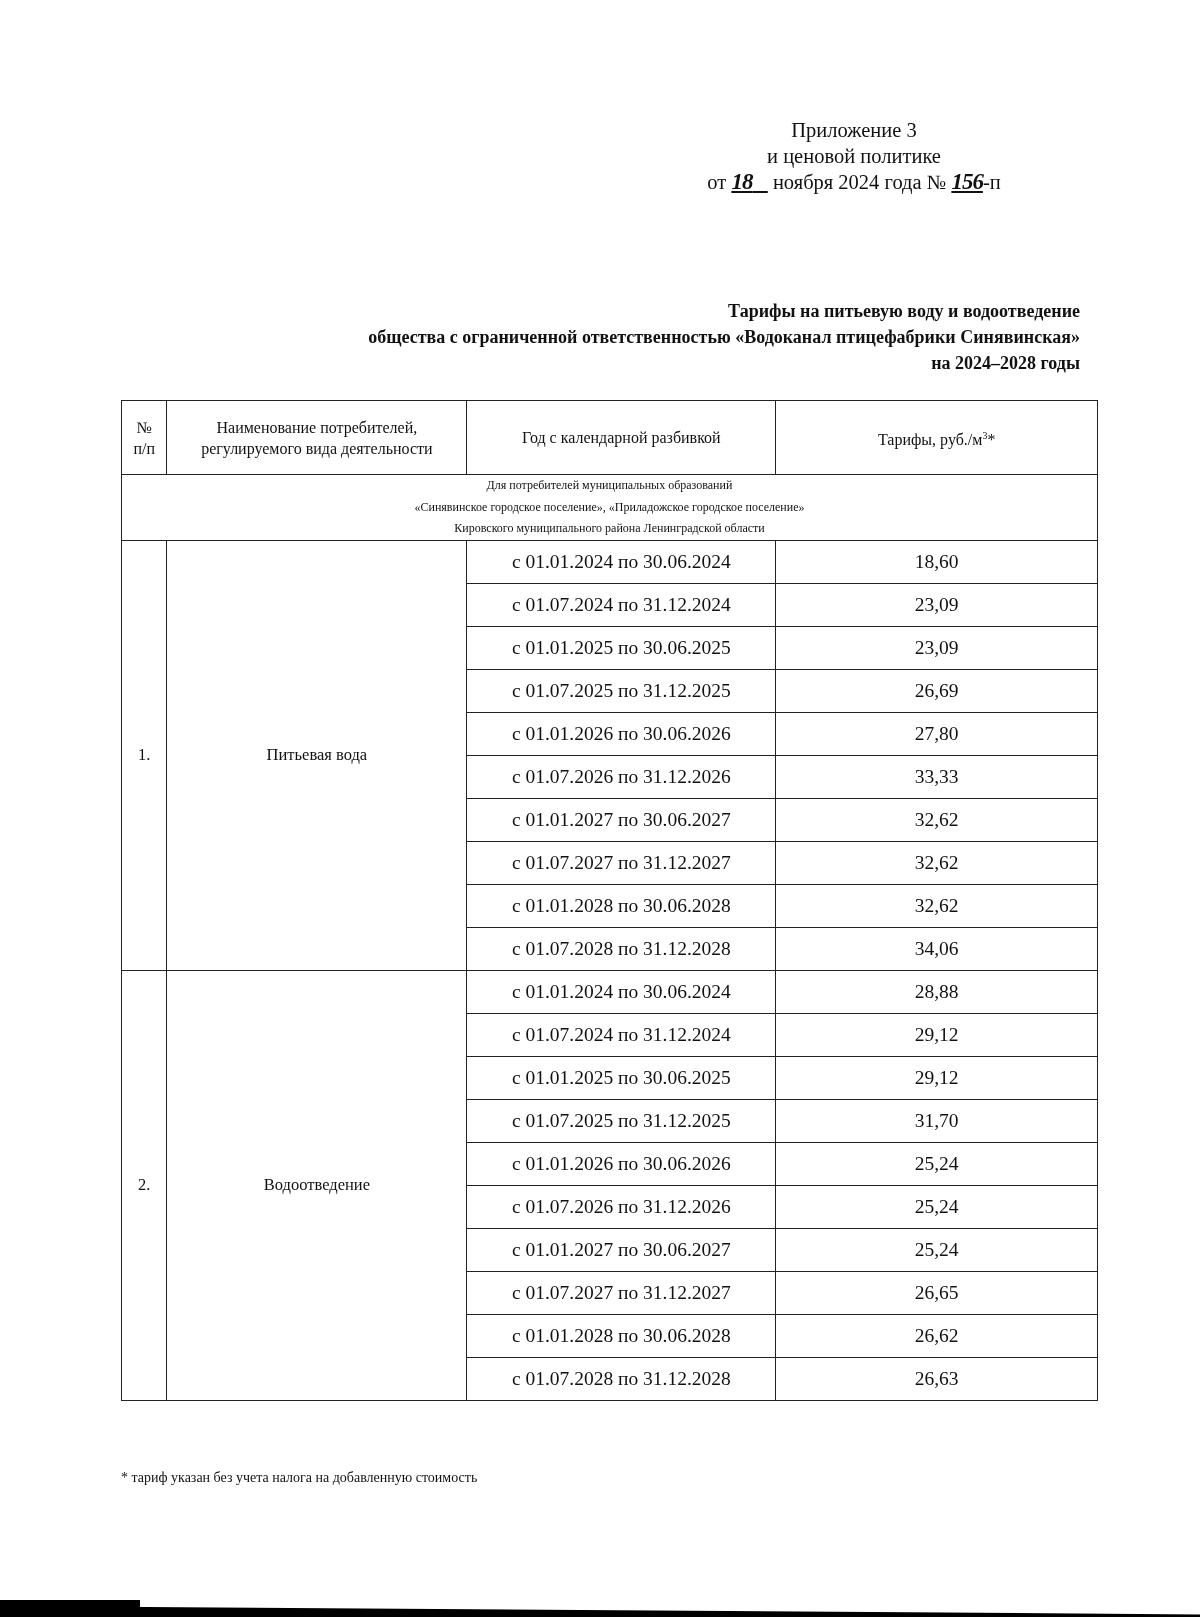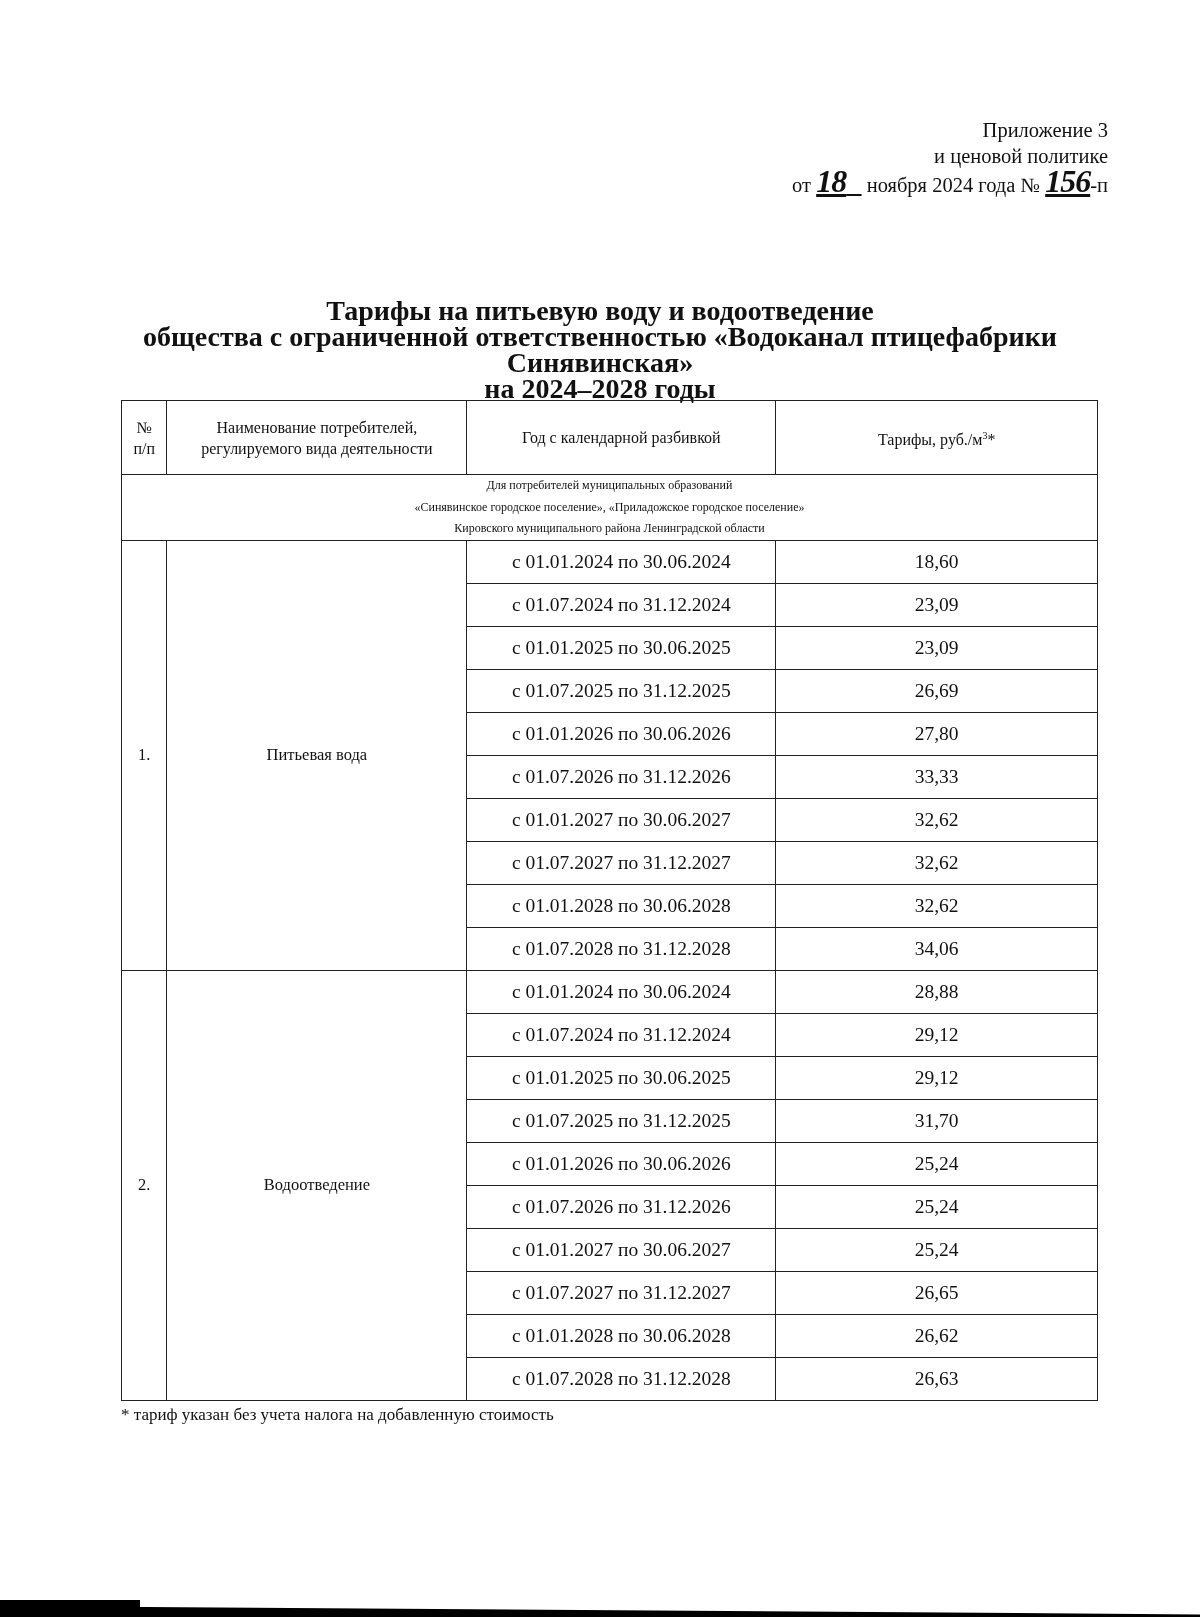--- a/index.html
+++ b/index.html
@@ -1,34 +1,34 @@
 <!DOCTYPE html>
 <html><head>
 <meta charset="utf-8">
 <style>
   html, body { margin:0; padding:0; background:#ffffff; }
   body { width:1200px; height:1617px; position:relative; overflow:hidden;
          font-family:"Liberation Serif", "DejaVu Serif", serif; color:#111; }
-  .annex { position:absolute; left:728px; top:118px; width:380px; text-align:right;
+  .annex { position:absolute; left:664px; top:118px; width:380px; text-align:center;
            font-size:20.5px; line-height:25.5px; }
   .annex .hw { font-family:"Liberation Serif", serif; font-style:italic; font-weight:bold;
-               text-decoration:underline; font-size:32px; letter-spacing:-1px; }
-  .title { position:absolute; left:120px; top:298px; width:960px; text-align:center;
-           font-weight:bold; font-size:28px; line-height:26px; }
+               text-decoration:underline; font-size:23px; letter-spacing:-1px; }
+  .title { position:absolute; left:120px; top:298px; width:960px; text-align:right;
+           font-weight:bold; font-size:18px; line-height:26px; }
   table.tariffs { position:absolute; left:121px; top:400px; width:977px;
                   border-collapse:collapse; font-size:19.5px; }
   table.tariffs td, table.tariffs th { border:1.5px solid #222; text-align:center;
                   vertical-align:middle; padding:0; font-weight:normal; }
   table.tariffs th { font-size:16px; line-height:21px; height:73px; }
   table.tariffs th sup { font-size:10px; }
   .c1 { width:46px; } .c2 { width:309px; } .c3 { width:320px; } .c4 { width:335px; }
   .group-row td { font-size:12px; line-height:21.5px; height:63px; }
   .data-row td.period, .data-row td.value { height:42px; }
   .rownum, .rowname { font-size:16.5px; }
-  .footnote { position:absolute; left:121px; top:1405px; font-size:17px; }
+  .footnote { position:absolute; left:121px; top:1470px; font-size:14px; }
   .scan-edge { position:absolute; left:0; top:1606px; width:1200px; height:11px;
                background:#000; transform:skewY(0.4deg); transform-origin:left top; }
   .scan-edge2 { position:absolute; left:0; top:1600px; width:140px; height:17px; background:#000; }
 </style>
 </head>
 <body>
 
 <div class="annex">
   <div>Приложение 3</div>
   <div>и ценовой политике</div>

